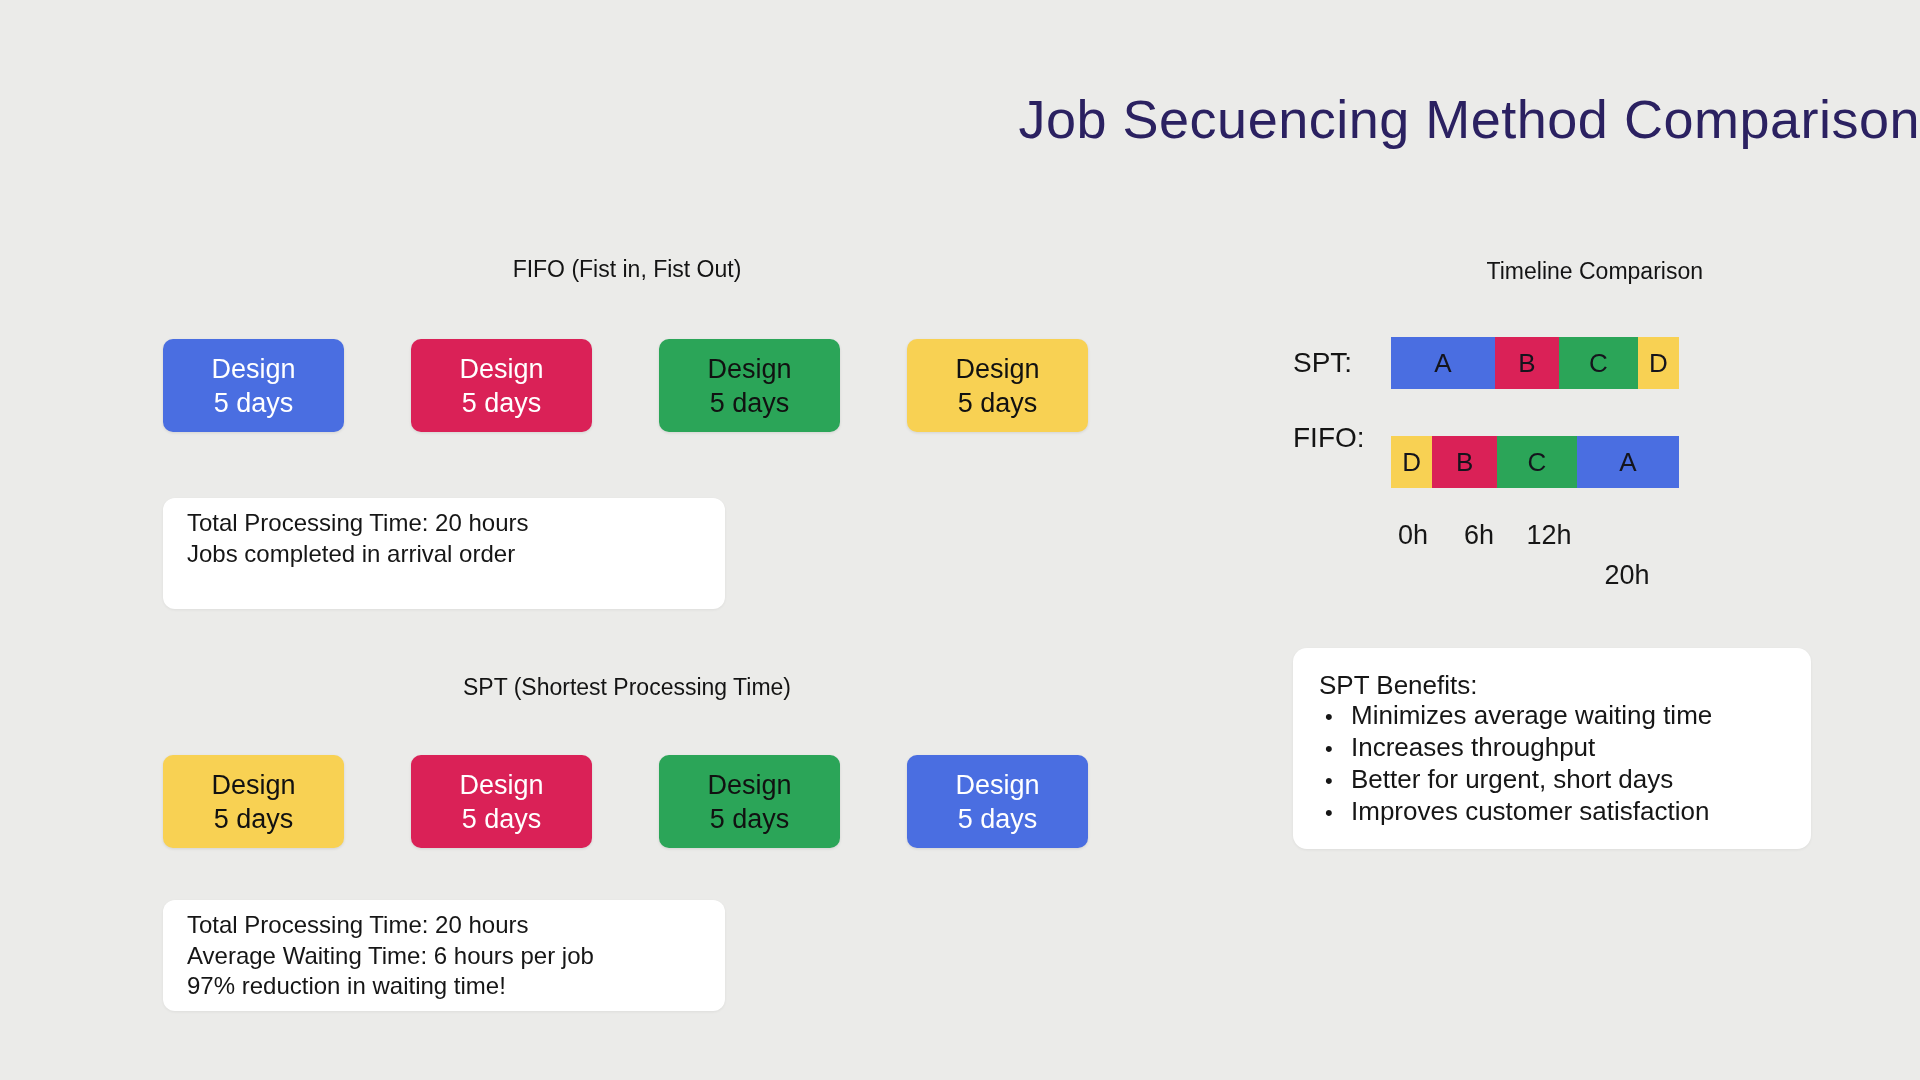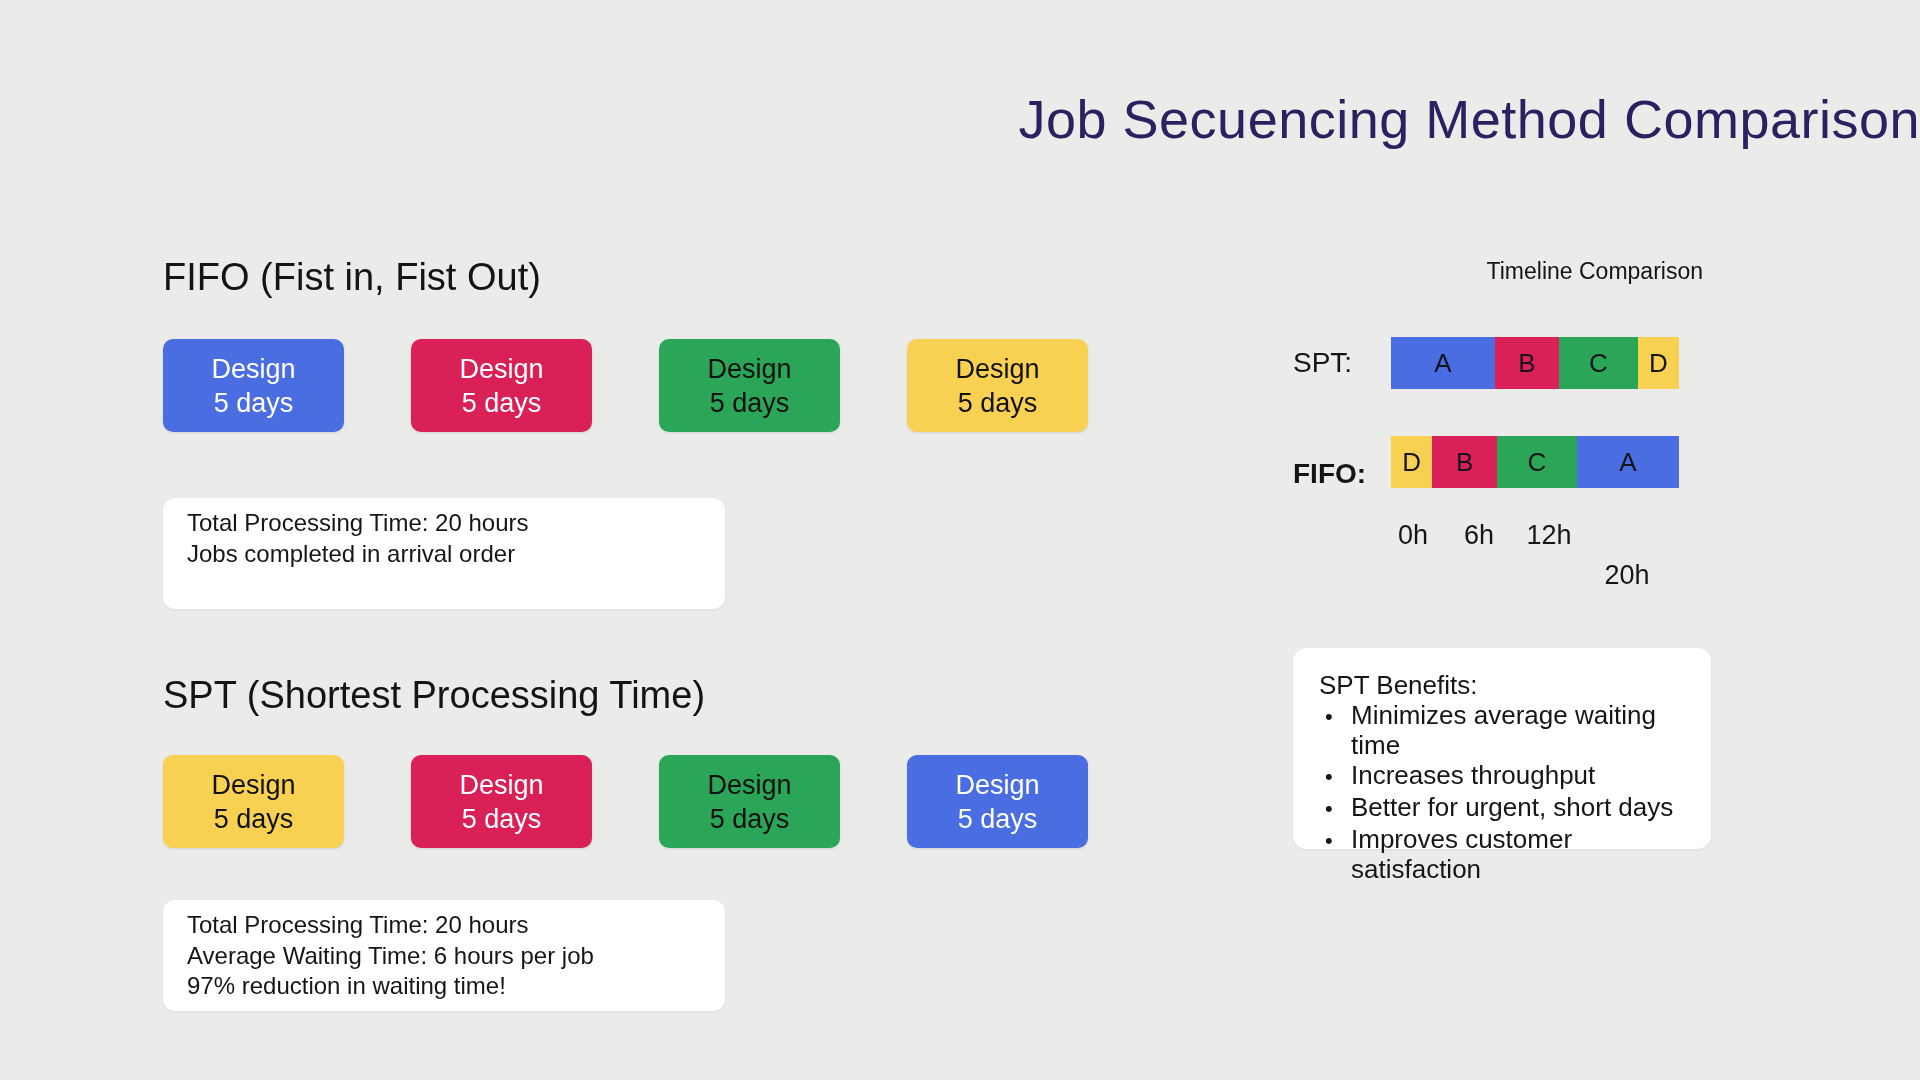--- a/index.html
+++ b/index.html
@@ -24,21 +24,22 @@
     font-size: 54px;
     font-weight: 500;
     letter-spacing: 0.5px;
     color: #2b2161;
   }
 
   .section-heading {
     position: absolute;
     left: 163px;
     width: 928px;
-    font-size: 38px;
+    text-align: center;
+    font-size: 23px;
     font-weight: 400;
     color: #141414;
   }
   .fifo-heading { top: 256px; }
   .spt-heading  { top: 674px; }
 
   .job-row {
     position: absolute;
     left: 163px;
     display: flex;
@@ -89,21 +90,21 @@
 
   .tl-label {
     position: absolute;
     left: 1293px;
     height: 52px;
     line-height: 52px;
     font-size: 28px;
     color: #141414;
   }
   .tl-label-spt  { top: 337px; }
-  .tl-label-fifo { top: 448px; font-weight: bold; }
+  .tl-label-fifo { top: 412px; }
 
   .tl-bar {
     position: absolute;
     left: 1391px;
     width: 288px;
     height: 52px;
     display: flex;
   }
   .tl-bar-spt  { top: 337px; }
   .tl-bar-fifo { top: 436px; }
@@ -129,21 +130,21 @@
   .tick { position: absolute; transform: translateX(-50%); white-space: nowrap; }
   .tick:nth-of-type(1) { left: 22px; }
   .tick:nth-of-type(2) { left: 88px; }
   .tick:nth-of-type(3) { left: 158px; }
   .tick:nth-of-type(4) { left: 236px; margin-top: 40px; }
 
   .benefits-box {
     position: absolute;
     left: 1293px;
     top: 648px;
-    width: 418px;
+    width: 518px;
     height: 201px;
     background: #ffffff;
     border-radius: 14px;
     padding: 22px 20px 0 26px;
     box-shadow: 0 1px 3px rgba(0,0,0,0.06);
     font-size: 26px;
     line-height: 30px;
     color: #161616;
   }
   .benefit-item { display: flex; }

